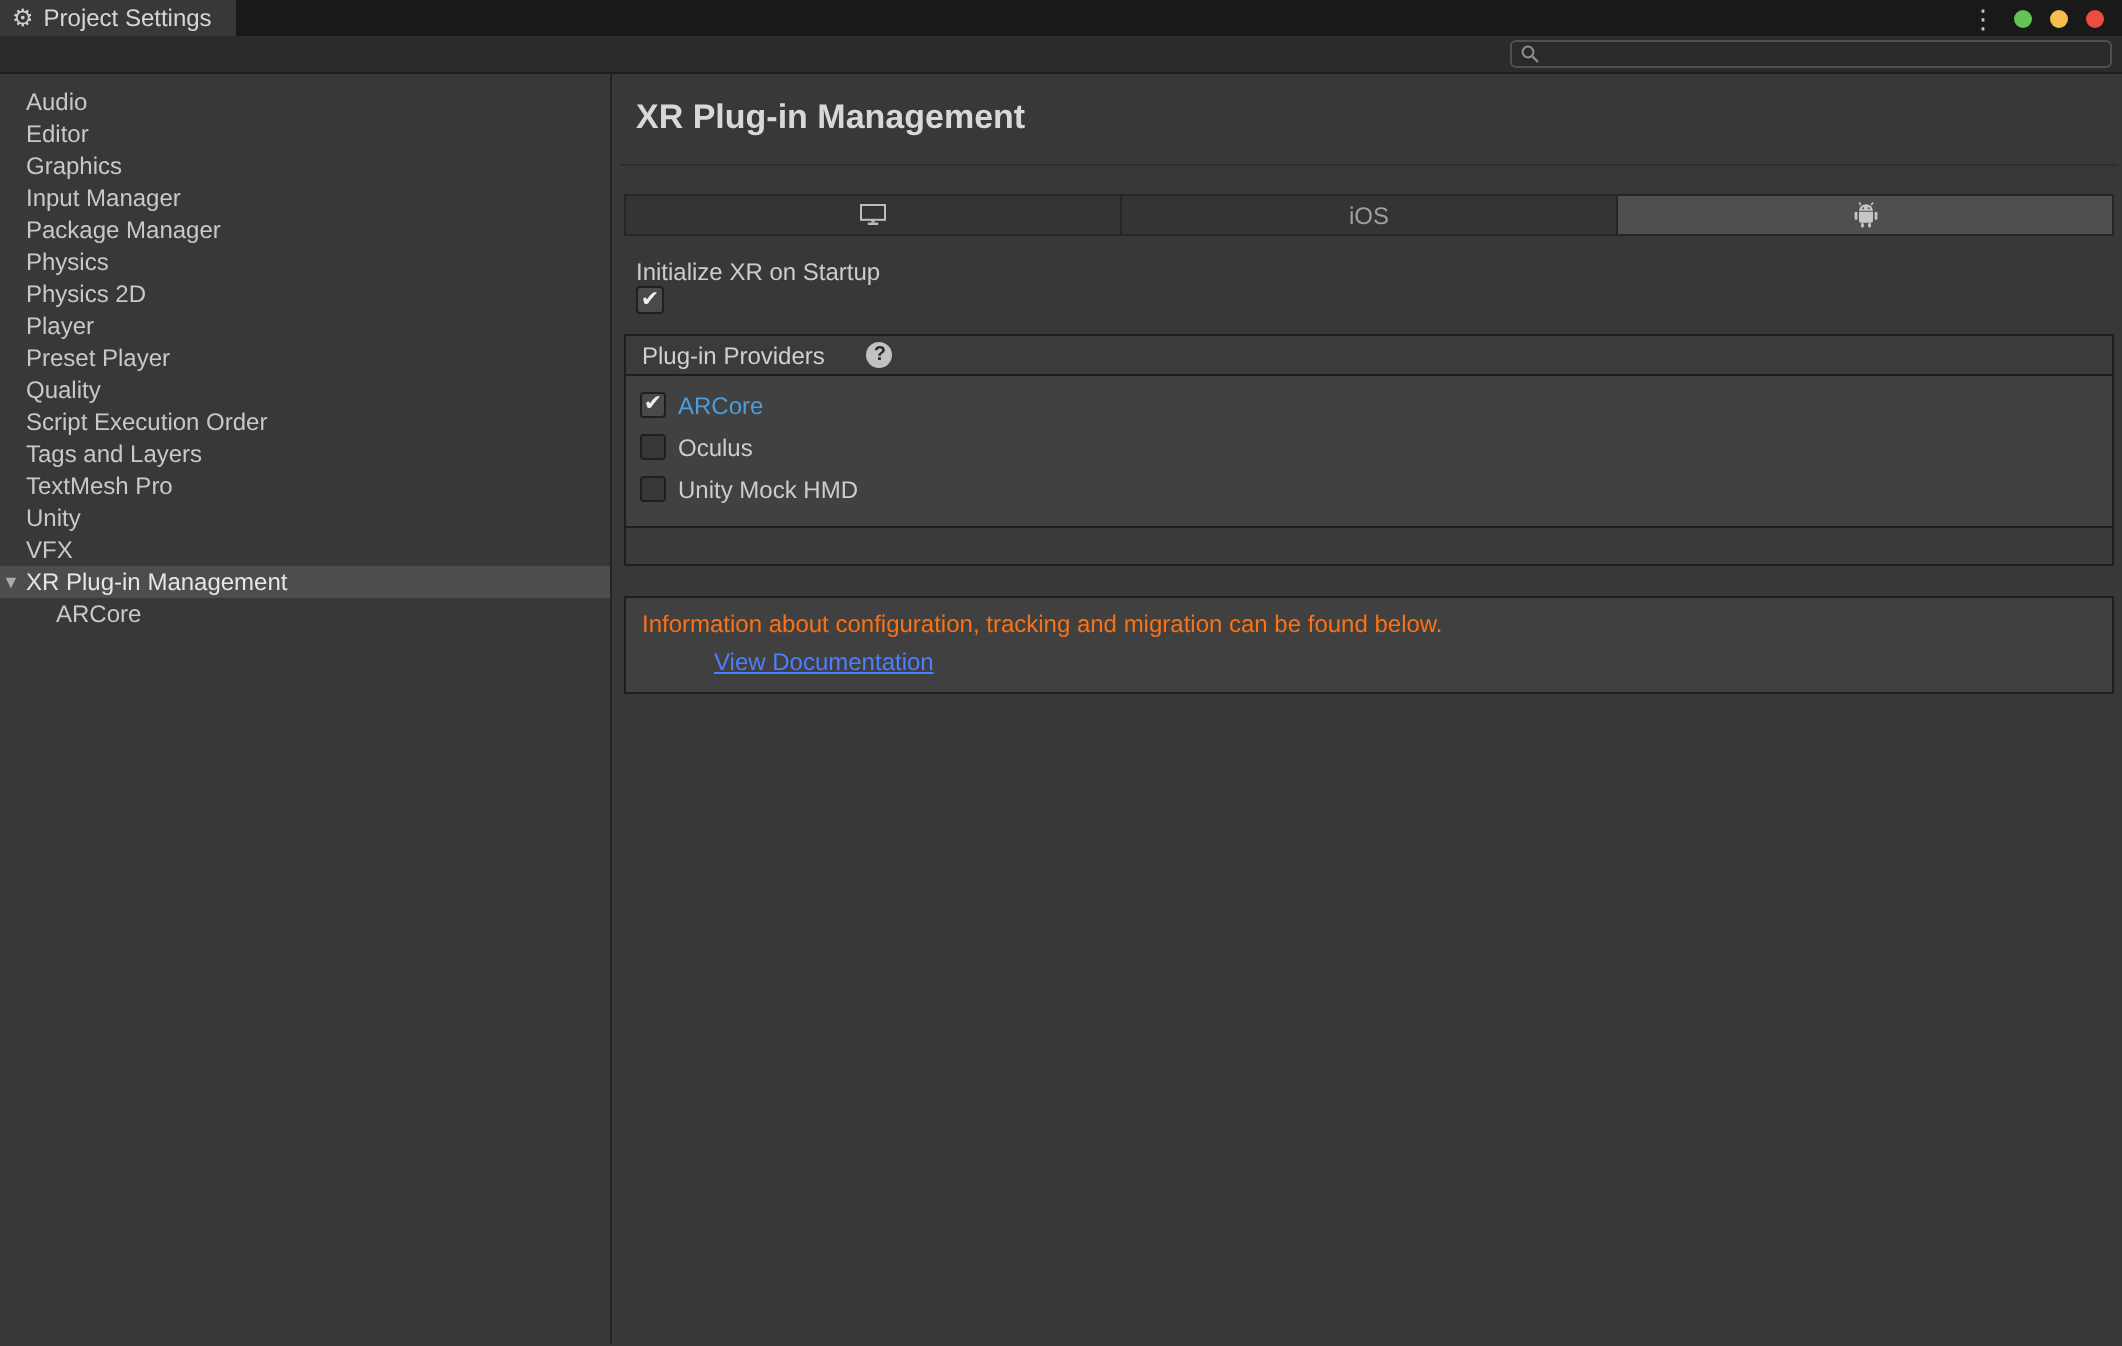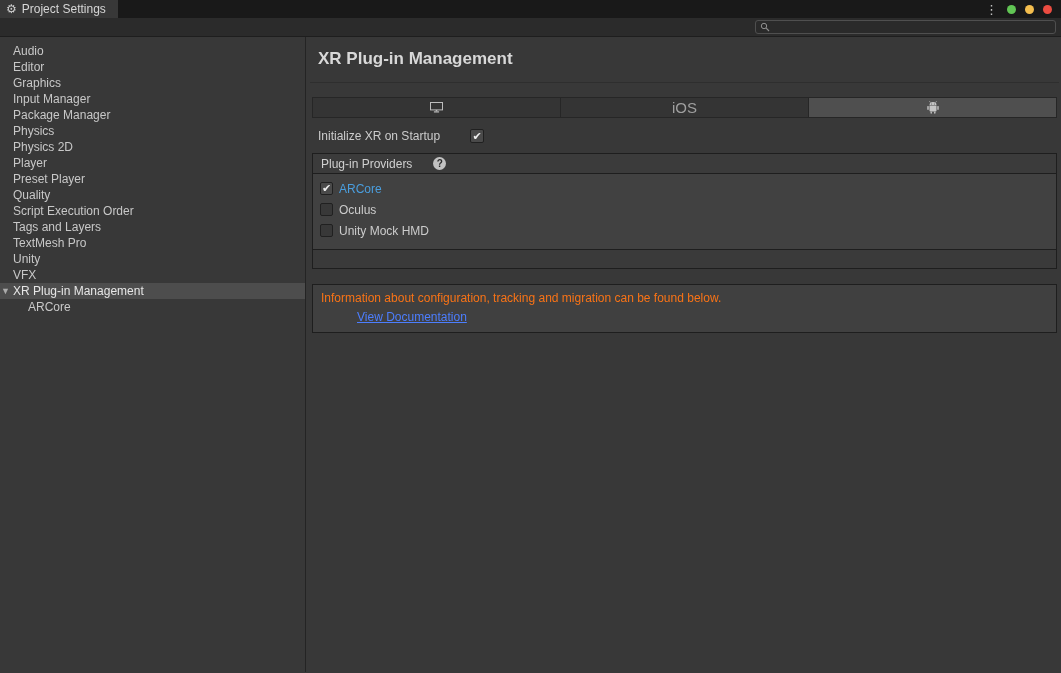--- a/index.html
+++ b/index.html
@@ -56,26 +56,26 @@
   }
 
   
   .main { flex:1; padding:0 2px 0 4px; }
   .title-wrap { padding:12px 0 13px 8px; border-bottom:1px solid #2e2e2e; }
   .page-title { font-size:17px; font-weight:bold; color:#d8d8d8; margin:0; }
 
   .platform-tabs { display:flex; margin:14px 2px 0 2px; height:21px; border:1px solid #262626; }
   .ptab {
     flex:1; background:#343434; display:flex; align-items:center; justify-content:center;
-    border-right:1px solid #262626; color:#9f9f9f; font-size:15px; cursor:pointer;
+    border-right:1px solid #262626; color:#9f9f9f; font-size:12px; cursor:pointer;
   }
   .ptab:last-child { border-right:none; }
   .ptab.selected { background:#4f4f4f; color:#e2e2e2; }
 
-  .init-row { display:flex; align-items:flex-start; margin:11px 0 0 8px; }
+  .init-row { display:flex; align-items:flex-start; margin:11px 0 0 8px;flex-direction:column; }
   .init-label { width:152px; color:#cccccc; }
 
   .checkbox {
     width:14px; height:14px; background:#383838; border:1px solid #202020;
     border-radius:2px; display:inline-flex; align-items:center; justify-content:center;
     font-size:11px; line-height:1; color:#efefef; cursor:pointer; flex:none;
   }
   .checkbox.checked { background:#4a4a4a; }
 
   .providers-box { margin:10px 2px 0 2px; border:1px solid #1e1e1e; }

